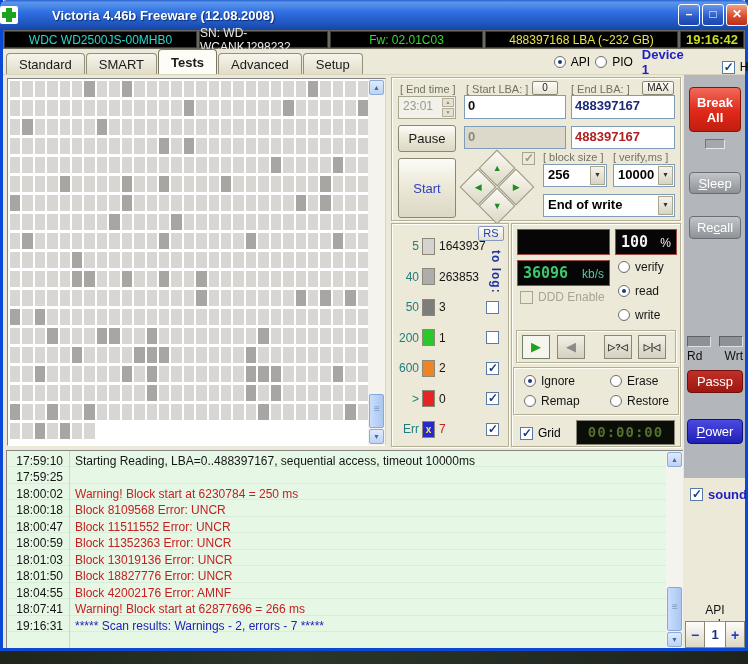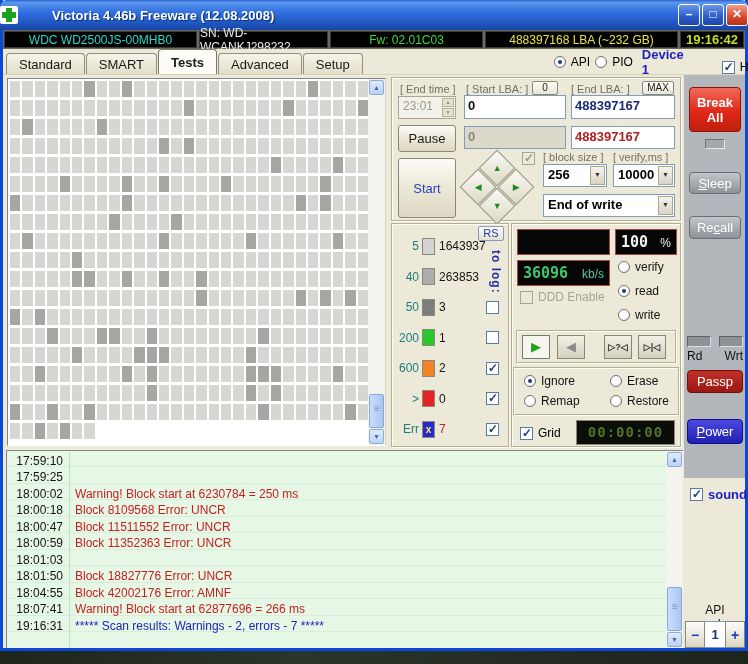--- a/index.html
+++ b/index.html
@@ -1002,20 +1002,21 @@
       <div class="sp-val">1</div>
       <div class="sp-btn">+</div>
     </div>
   </div>
 
   <div class="logarea">
     <div class="log-rows">
       <div class="log-vline"></div>
     <div class="log-row log-info">
           <span class="log-time">17:59:10</span>
+          <span class="log-msg">Starting Reading, LBA=0..488397167, sequential access, timeout 10000ms</span>
         </div>
         <div class="log-row log-error">
           <span class="log-time">17:59:25</span>
         </div>
         <div class="log-row log-error">
           <span class="log-time">18:00:02</span>
           <span class="log-msg">Warning! Block start at 6230784 = 250 ms</span>
         </div>
         <div class="log-row log-error">
           <span class="log-time">18:00:18</span>
@@ -1024,20 +1025,21 @@
         <div class="log-row log-error">
           <span class="log-time">18:00:47</span>
           <span class="log-msg">Block 11511552 Error: UNCR</span>
         </div>
         <div class="log-row log-error">
           <span class="log-time">18:00:59</span>
           <span class="log-msg">Block 11352363 Error: UNCR</span>
         </div>
         <div class="log-row log-error">
           <span class="log-time">18:01:03</span>
+          <span class="log-msg">Block 13019136 Error: UNCR</span>
         </div>
         <div class="log-row log-error">
           <span class="log-time">18:01:50</span>
           <span class="log-msg">Block 18827776 Error: UNCR</span>
         </div>
         <div class="log-row log-error">
           <span class="log-time">18:04:55</span>
           <span class="log-msg">Block 42002176 Error: AMNF</span>
         </div>
         <div class="log-row log-error">

